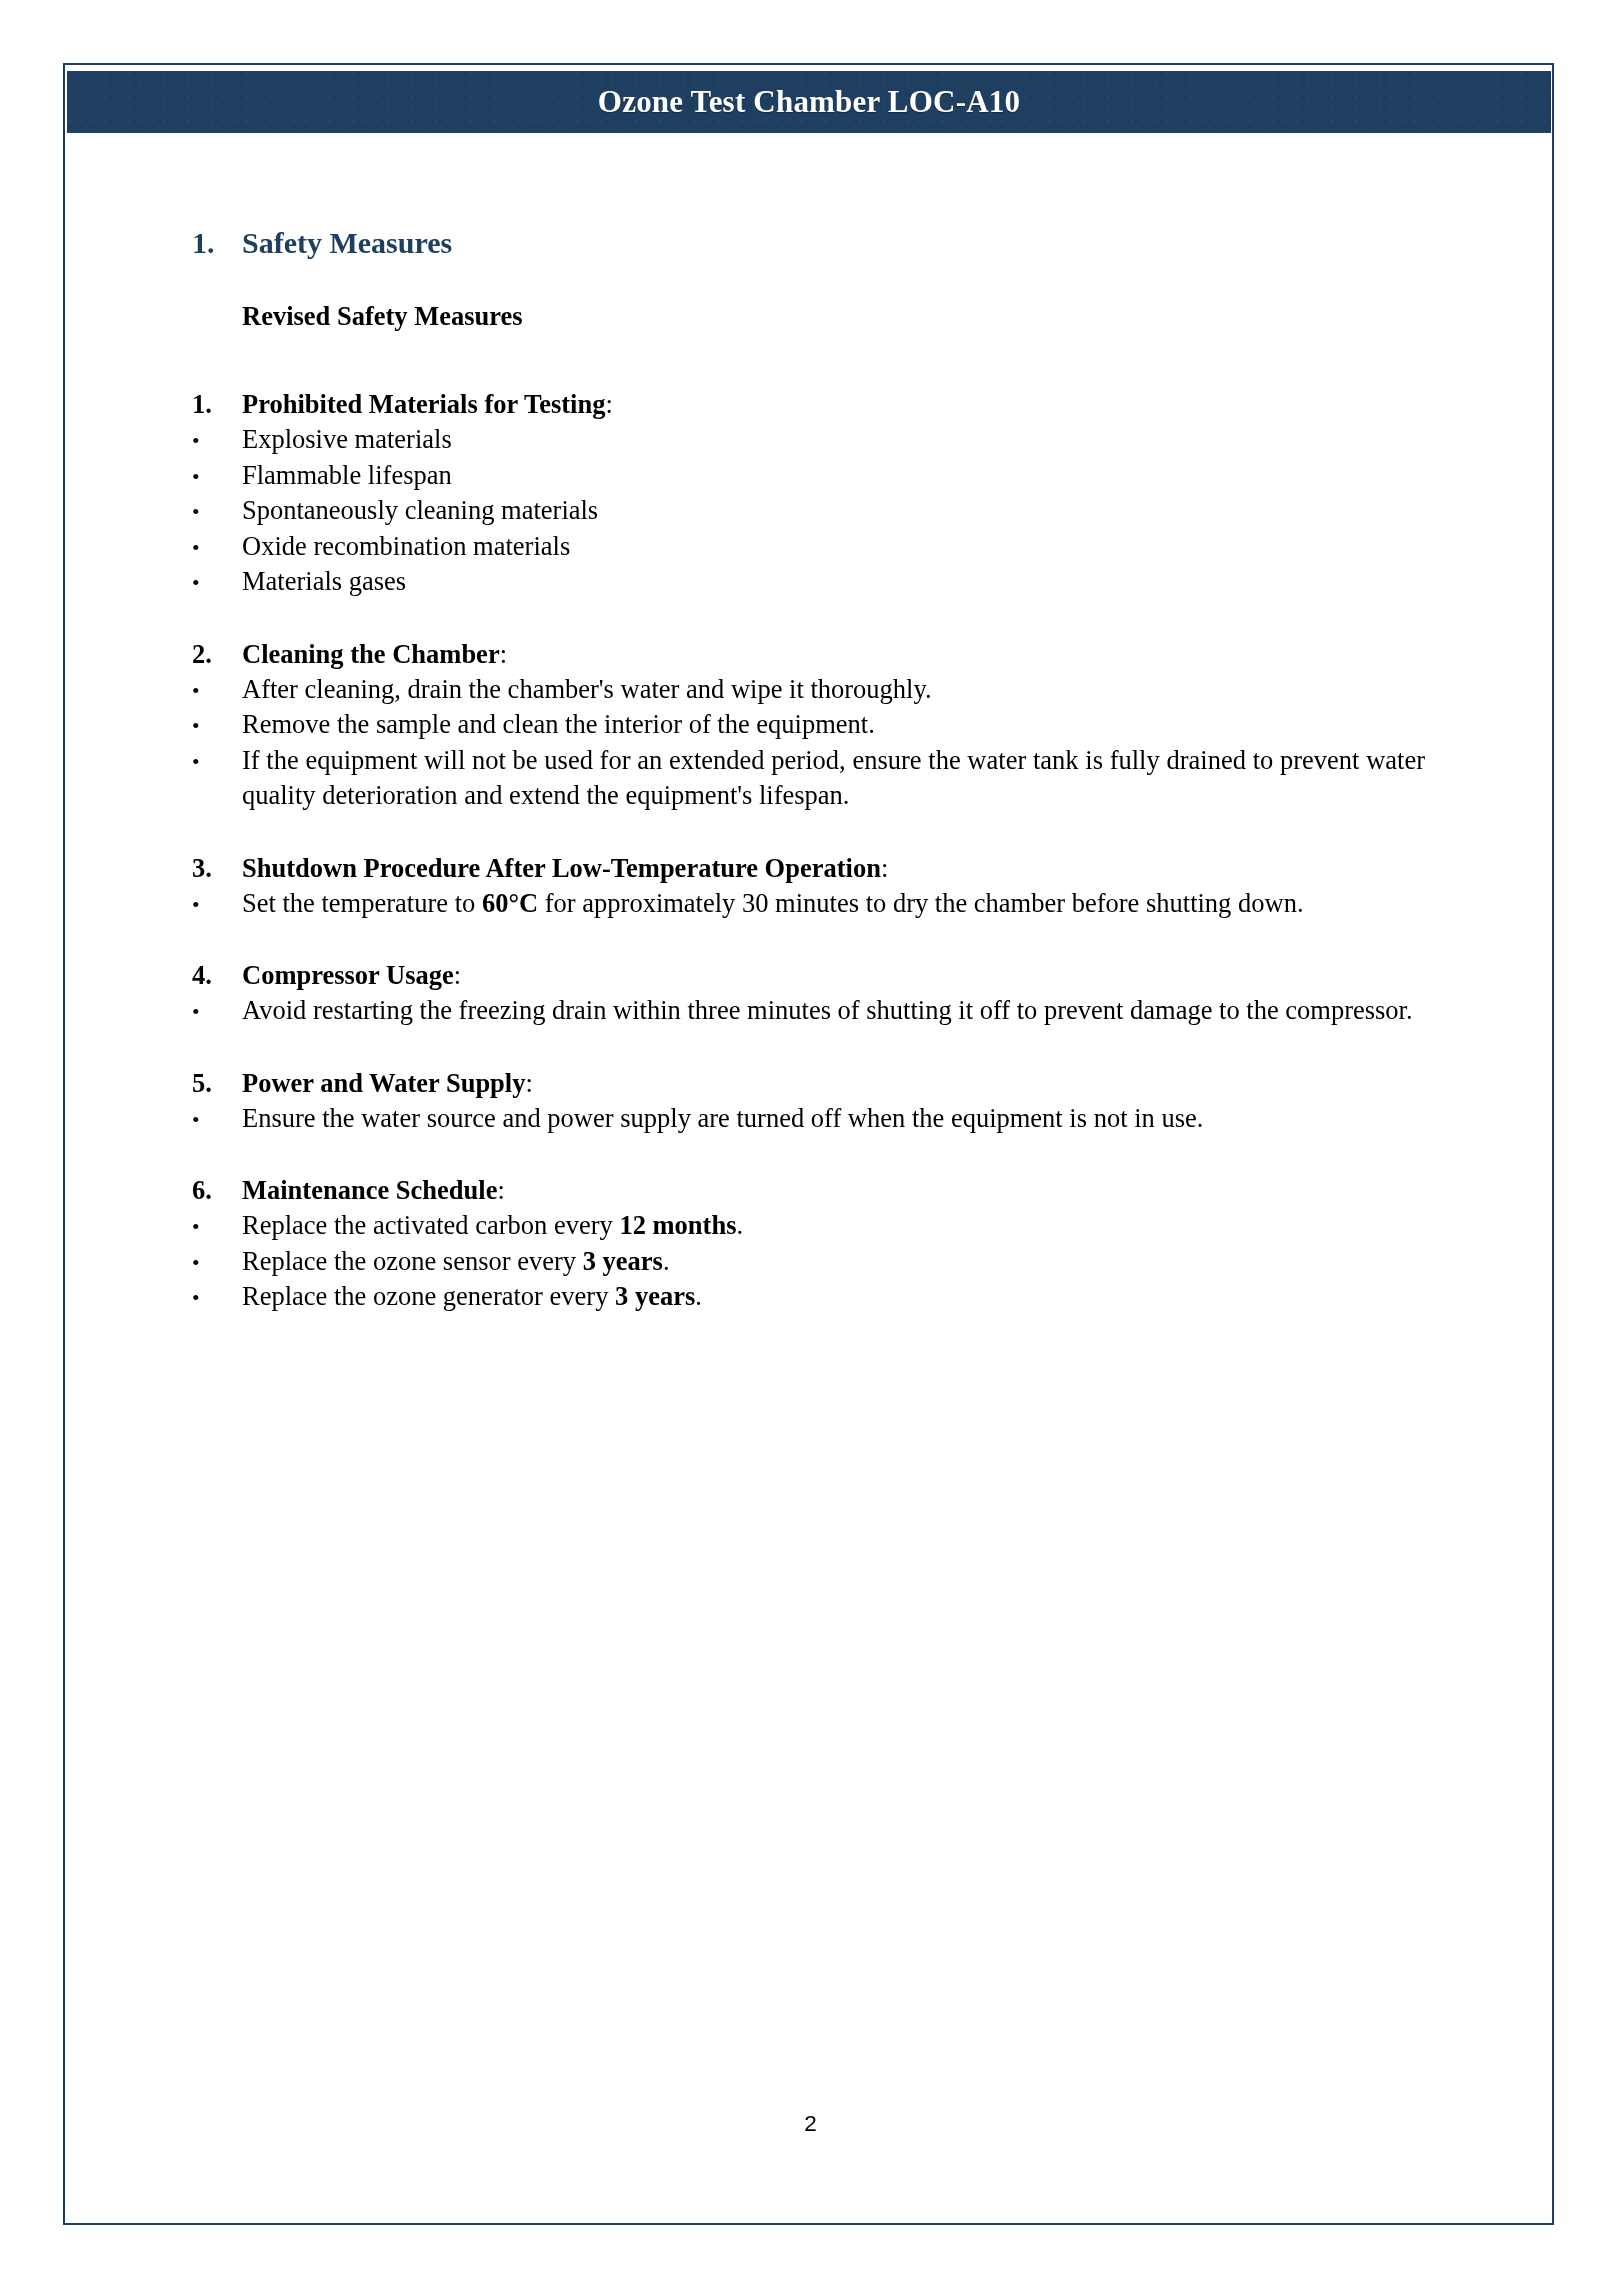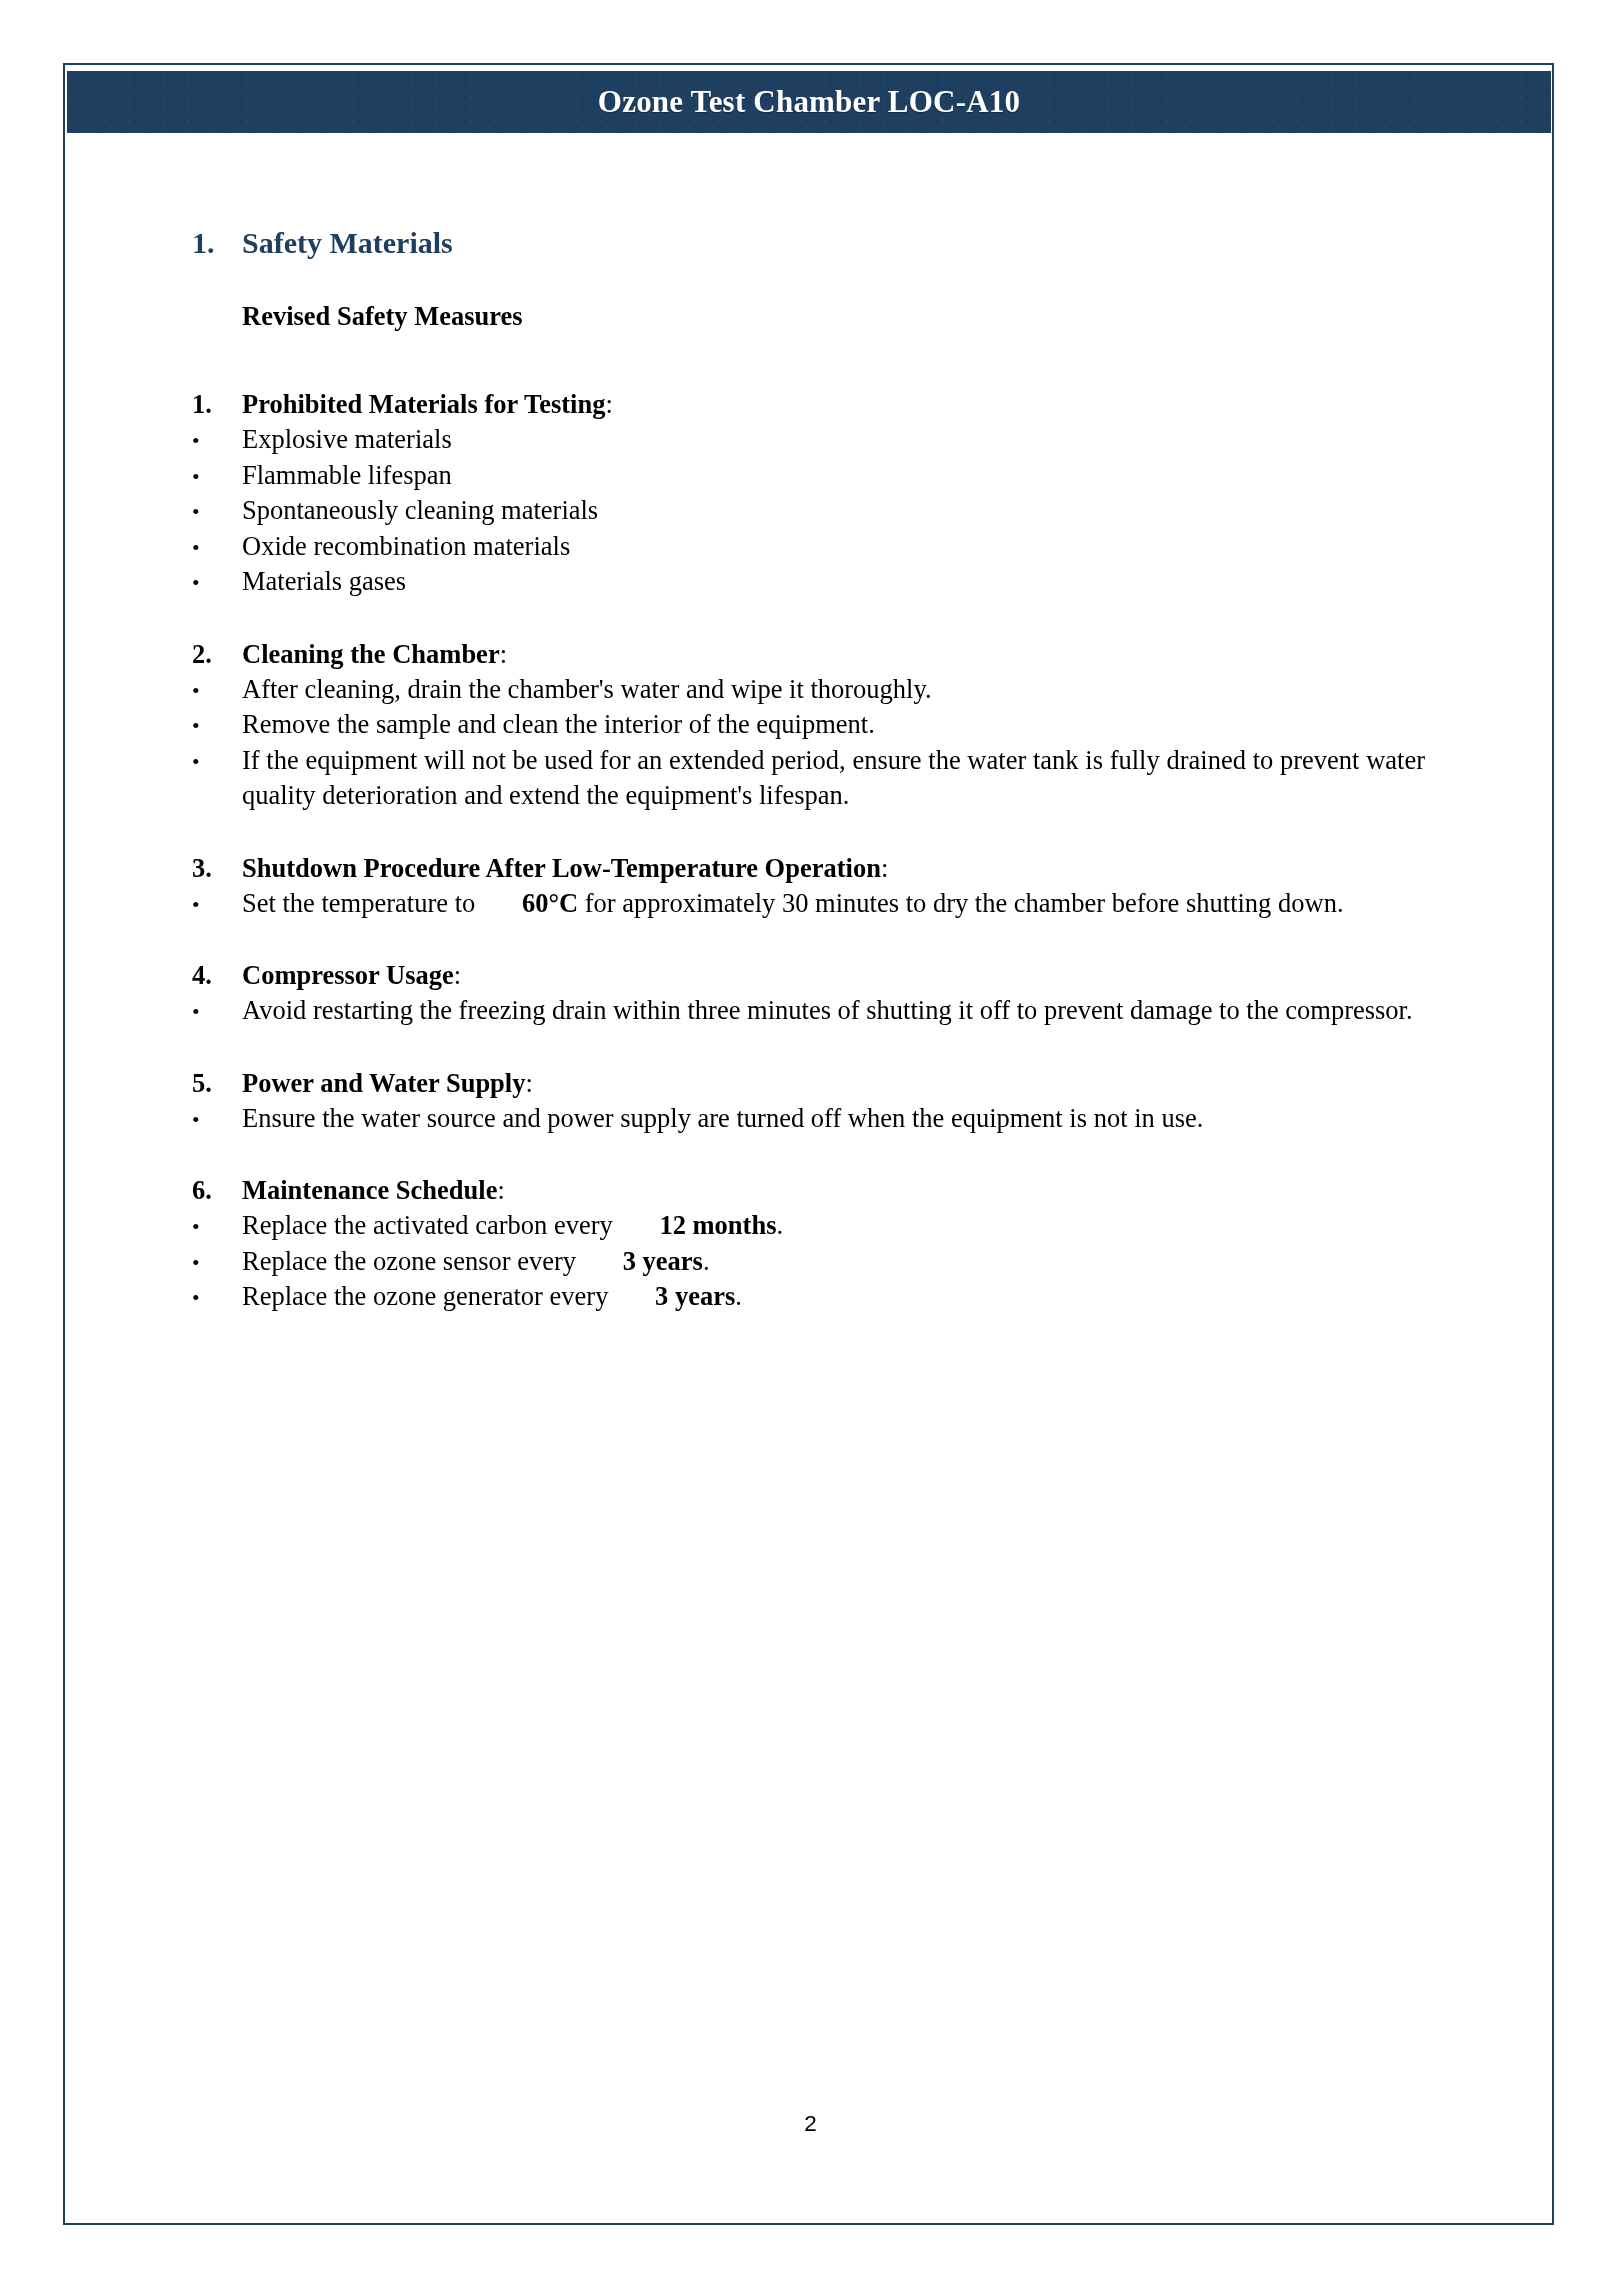--- a/index.html
+++ b/index.html
@@ -136,21 +136,20 @@
     font-size: 21.6px;
     line-height: 1.34;
   }
   .bullet-item .bi-text {
     flex: 1 1 auto;
     text-align: justify;
     text-justify: inter-word;
   }
   .bullet-item .bi-text b {
     font-weight: bold;
-    margin-left: 40px;
   }
 
   
   .gap-block { height: 37px; }
 
   
   .page-number {
     position: absolute;
     left: 0;
     top: 2111px;
@@ -169,21 +168,21 @@
   <div class="page-border"></div>
 
   <div class="header-bar">
     <div class="header-title">Ozone Test Chamber LOC-A10</div>
   </div>
 
   <div class="content">
 
     <div class="section-heading">
       <span class="sh-num">1.</span>
-      <span class="sh-text">Safety Materials</span>
+      <span class="sh-text">Safety Measures</span>
     </div>
 
     <div class="lead-line">Revised Safety Measures</div>
 
     <div id="subsections-host">
         <div class="gap-block"></div>
         <div class="num-item">
           <span class="ni-num">1.</span>
           <span class="ni-text">Prohibited Materials for Testing<span class="plain">:</span></span>
         </div>

